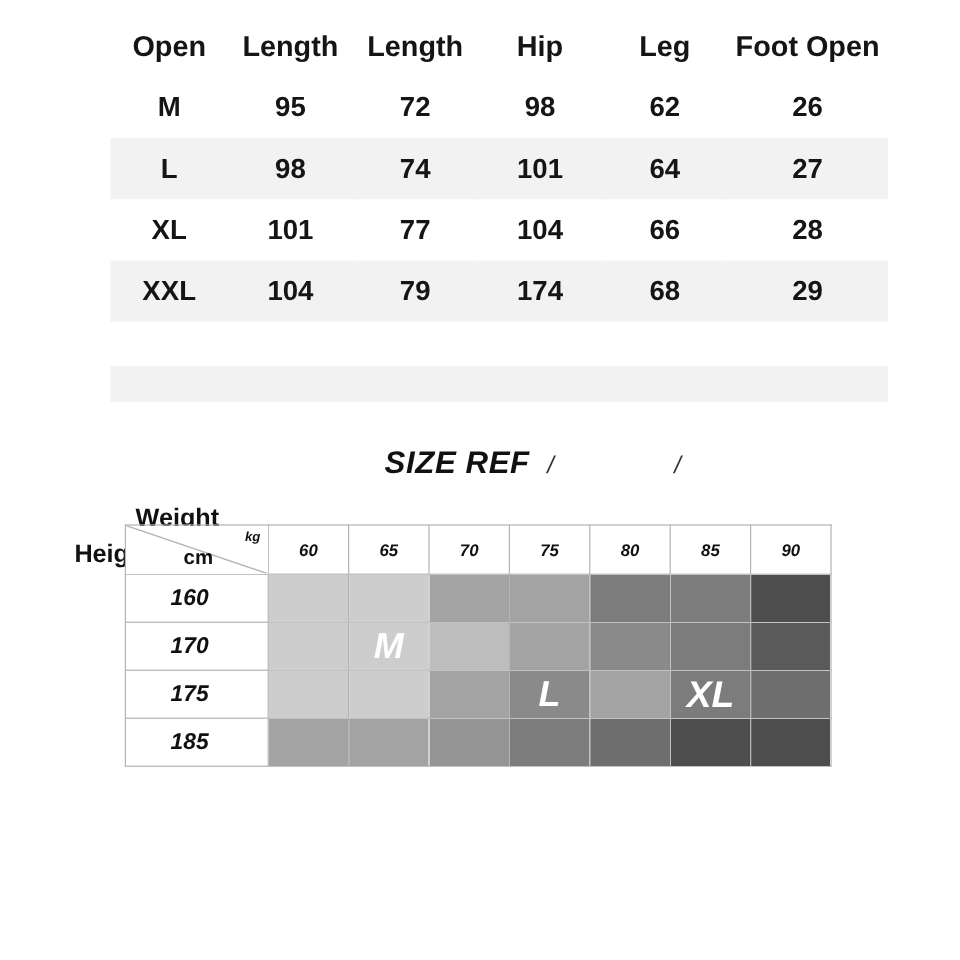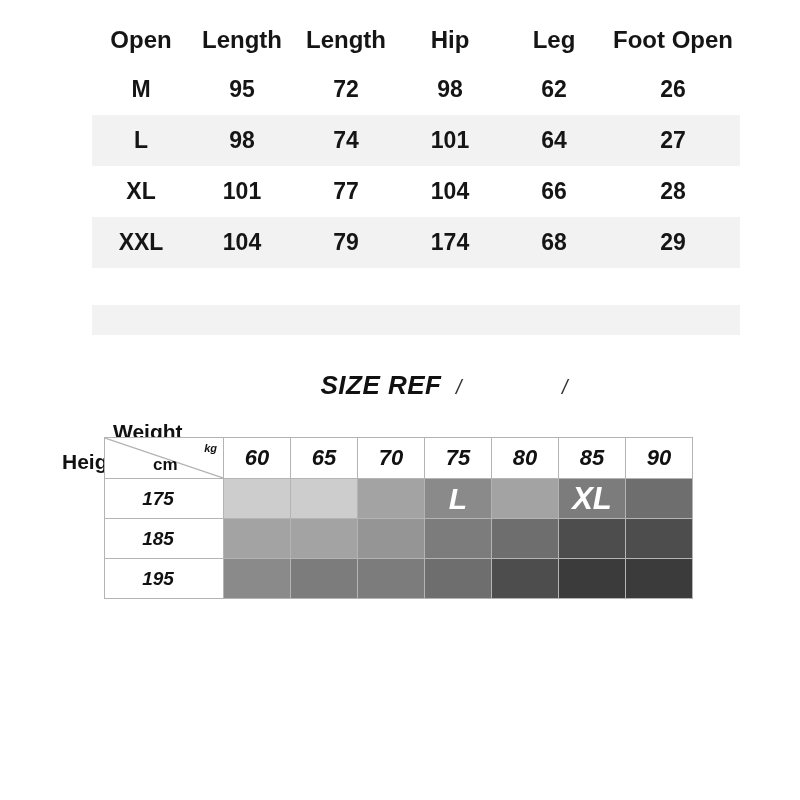--- a/index.html
+++ b/index.html
@@ -126,21 +126,21 @@
     position: absolute;
     left: 48px;
     bottom: 3px;
     font-size: 17px;
     font-weight: bold;
     color: #111;
   }
   .matrix th.wcol {
     width: 66px;
     height: 40px;
-    font-size: 22px;
+    font-size: 14px;
     font-weight: bold;
     font-style: italic;
     color: #111;
     background: #fff;
     text-align: center;
   }
   .matrix td.hrow {
     width: 106px;
     height: 39px;
     font-size: 19px;
@@ -277,20 +277,42 @@
       <th class="wcol">65</th>
       <th class="wcol">70</th>
       <th class="wcol">75</th>
       <th class="wcol">80</th>
       <th class="wcol">85</th>
       <th class="wcol">90</th>
     </tr>
   </thead>
   <tbody id="matrix-body">
       <tr>
+        <td class="hrow">160</td>
+        <td class="cell" style="background: rgb(205, 205, 205);"></td>
+        <td class="cell" style="background: rgb(205, 205, 205);"></td>
+        <td class="cell" style="background: rgb(163, 163, 163);"></td>
+        <td class="cell" style="background: rgb(163, 163, 163);"></td>
+        <td class="cell" style="background: rgb(124, 124, 124);"></td>
+        <td class="cell" style="background: rgb(124, 124, 124);"></td>
+        <td class="cell" style="background: rgb(77, 77, 77);"></td>
+      </tr>
+      <tr>
+        <td class="hrow">170</td>
+        <td class="cell" style="background: rgb(205, 205, 205);"></td>
+        <td class="cell" style="background: rgb(205, 205, 205);">
+          <span class="lbl">M</span>
+        </td>
+        <td class="cell" style="background: rgb(189, 189, 189);"></td>
+        <td class="cell" style="background: rgb(163, 163, 163);"></td>
+        <td class="cell" style="background: rgb(138, 138, 138);"></td>
+        <td class="cell" style="background: rgb(124, 124, 124);"></td>
+        <td class="cell" style="background: rgb(90, 90, 90);"></td>
+      </tr>
+      <tr>
         <td class="hrow">175</td>
         <td class="cell" style="background: rgb(205, 205, 205);"></td>
         <td class="cell" style="background: rgb(205, 205, 205);"></td>
         <td class="cell" style="background: rgb(163, 163, 163);"></td>
         <td class="cell" style="background: rgb(138, 138, 138);">
           <span class="lbl">L</span>
         </td>
         <td class="cell" style="background: rgb(163, 163, 163);"></td>
         <td class="cell" style="background: rgb(124, 124, 124);">
           <span class="lbl big">XL</span>
@@ -300,24 +322,14 @@
       <tr>
         <td class="hrow">185</td>
         <td class="cell" style="background: rgb(163, 163, 163);"></td>
         <td class="cell" style="background: rgb(163, 163, 163);"></td>
         <td class="cell" style="background: rgb(149, 149, 149);"></td>
         <td class="cell" style="background: rgb(124, 124, 124);"></td>
         <td class="cell" style="background: rgb(110, 110, 110);"></td>
         <td class="cell" style="background: rgb(77, 77, 77);"></td>
         <td class="cell" style="background: rgb(77, 77, 77);"></td>
       </tr>
-      <tr>
-        <td class="hrow">195</td>
-        <td class="cell" style="background: rgb(138, 138, 138);"></td>
-        <td class="cell" style="background: rgb(124, 124, 124);"></td>
-        <td class="cell" style="background: rgb(124, 124, 124);"></td>
-        <td class="cell" style="background: rgb(110, 110, 110);"></td>
-        <td class="cell" style="background: rgb(77, 77, 77);"></td>
-        <td class="cell" style="background: rgb(59, 59, 59);"></td>
-        <td class="cell" style="background: rgb(59, 59, 59);"></td>
-      </tr>
     </tbody>
 </table>
 
 </body></html>

